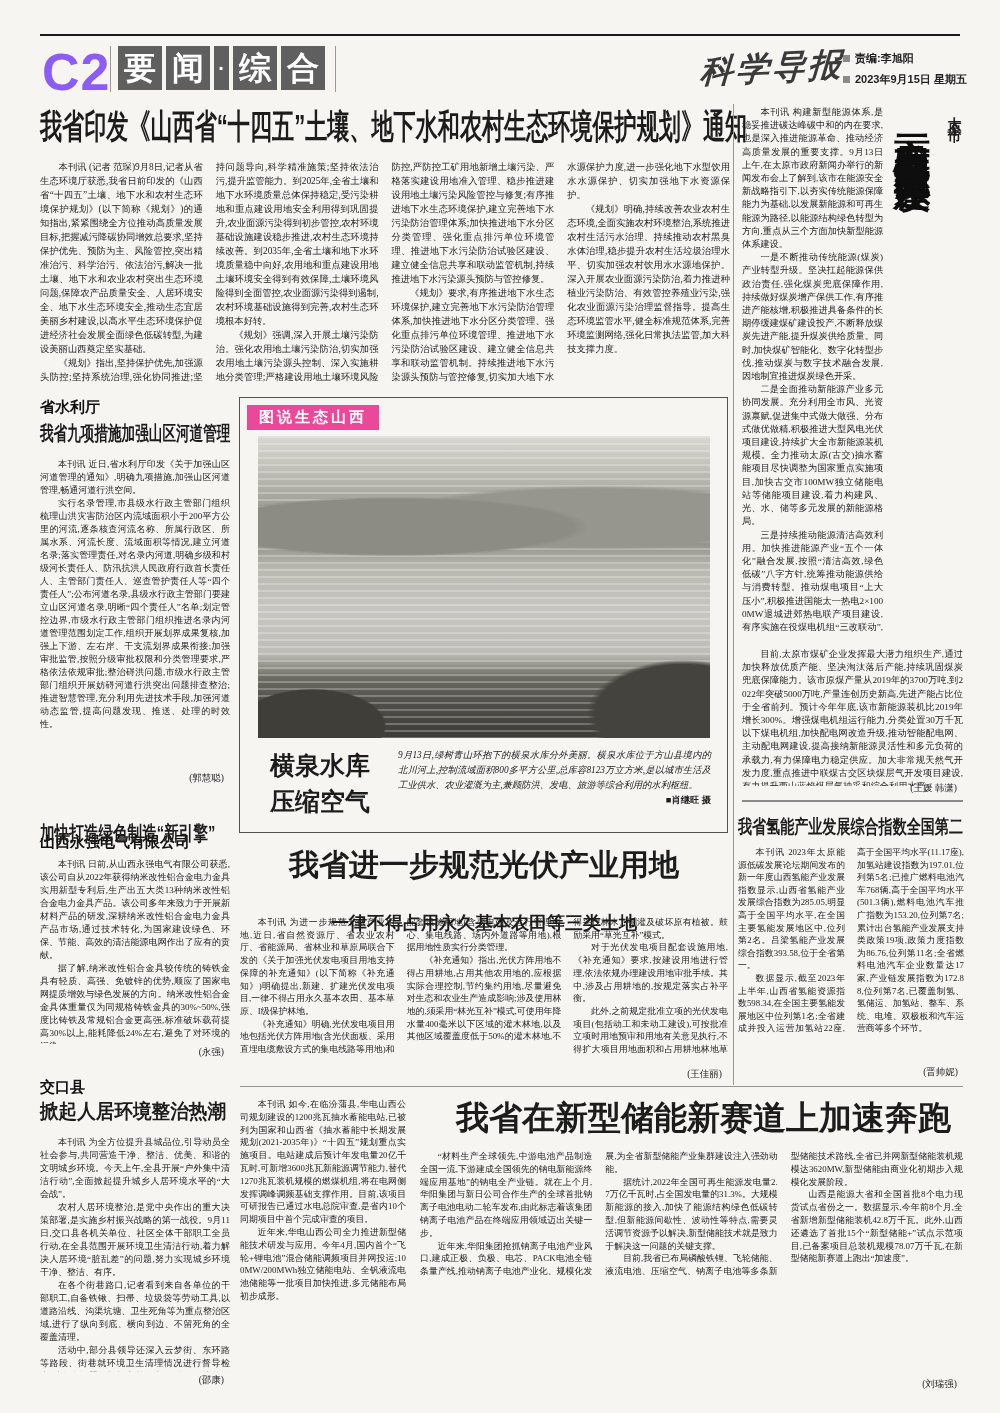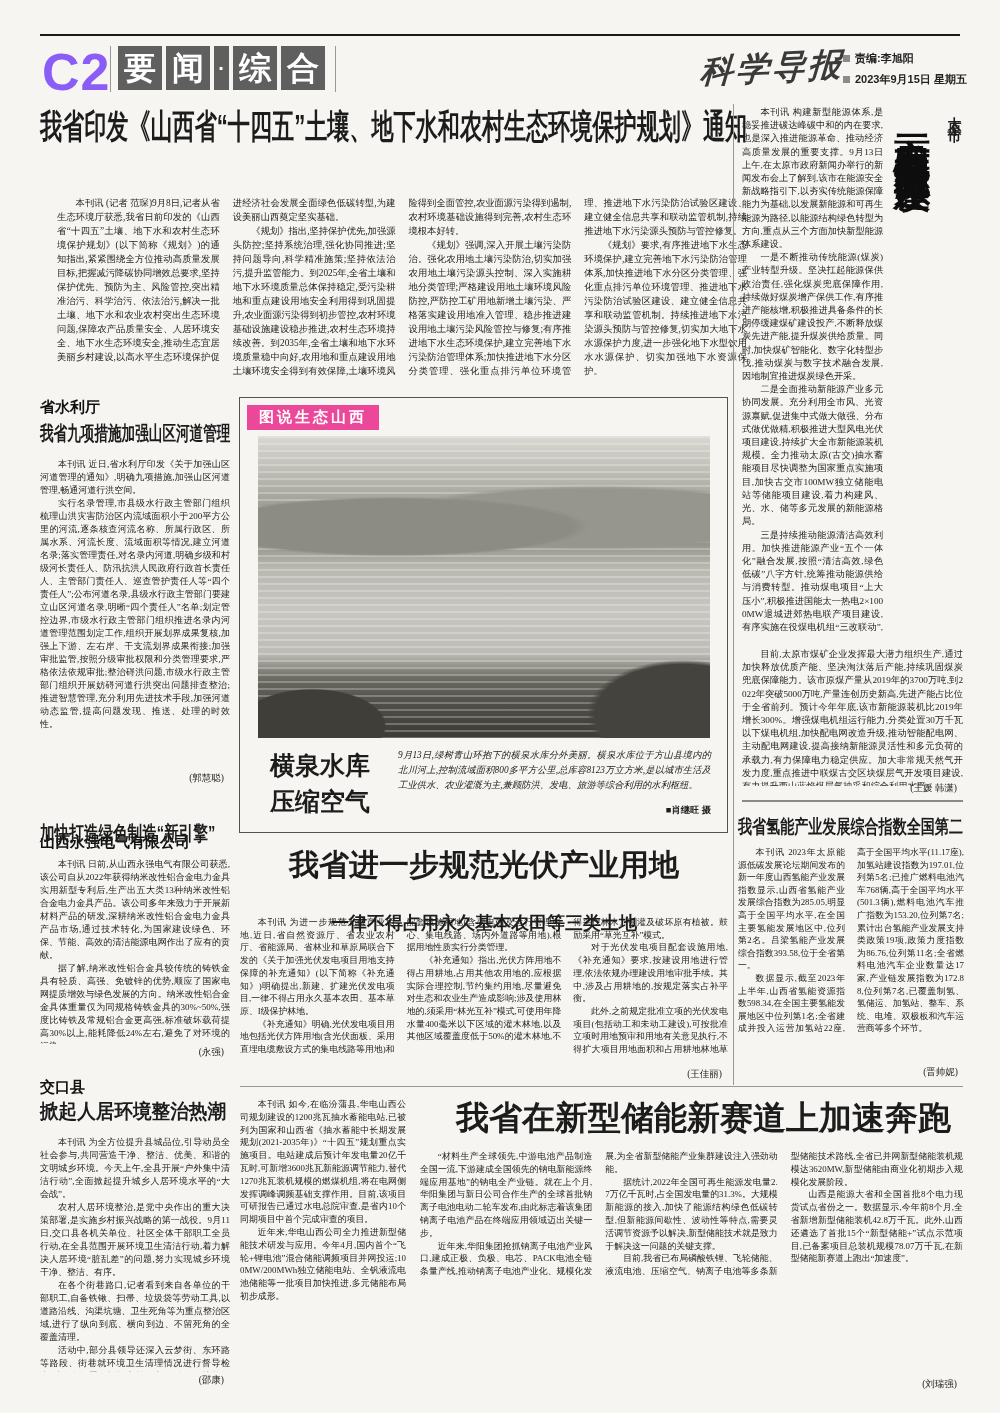--- a/index.html
+++ b/index.html
@@ -75,21 +75,21 @@
       radial-gradient(160px 90px at 94% 92%, #44433d 0 55%, rgba(68,67,61,0) 60%),
       radial-gradient(300px 46px at 30% 30%, #8d8c84 0 60%, rgba(141,140,132,0) 65%),
       radial-gradient(340px 52px at 75% 27%, #97968e 0 55%, rgba(151,150,142,0) 62%),
       repeating-linear-gradient(180deg, rgba(255,255,255,.25) 0 2px, rgba(0,0,0,0) 2px 7px),
       linear-gradient(180deg,#d8d7d1 0%, #c2c1ba 10%, #a3a29a 22%, #8e8d85 34%,
         #b9b8b1 44%, #c7c6c0 58%, #bdbcb6 72%, #6d6c64 80%, #504f49 88%, #3c3b36 100%);
   }
   .cap-title { font-size:25px; font-weight:bold; line-height:36px; text-align:center;
     font-family:"Liberation Serif", serif; }
   .cap-text { font-size:9.3px; line-height:15px; font-style:italic; text-align:justify; word-break:break-all; }
-  .cap-credit { text-align:right; font-weight:bold; font-style:normal; margin-top:10px; }
+  .cap-credit { text-align:right; font-weight:bold; font-style:normal; margin-top:0; }
 
   
   .pv-hl { font-size:30px; }
   .pv-sub { font-size:18px;margin-top:23px; }
   .pv-body { column-count:3; column-gap:12px; font-size:8.9px; line-height:12.7px; height:150px; }
 
   
   .st-left { font-size:8.9px; line-height:12.8px; width:166px; height:266px; }
   .st-hl { font-size:33px; }
   .st-cols { column-count:3; column-gap:13px; font-size:8.9px; line-height:12.8px; height:232px; }
@@ -122,25 +122,26 @@
     </div>
     <div class="meta-line">
       <span class="meta-sq"></span>
       <span>2023年9月15日  星期五</span>
     </div>
   </div>
 
   <div class="abs hl-scale lead-hl" style="left:40px; top:104px; width:692px;">
     <span>我省印发《山西省“十四五”土壤、地下水和农村生态环境保护规划》通知</span>
   </div>
-  <div class="abs bodytext lead-body" style="left:57px; top:160px; width:690px;margin-top:36px;">
+  <div class="abs bodytext lead-body" style="left:40px; top:160px; width:690px;">
       <p>本刊讯 (记者 范琛)9月8日,记者从省生态环境厅获悉,我省日前印发的《山西省“十四五”土壤、地下水和农村生态环境保护规划》(以下简称《规划》)的通知指出,紧紧围绕全方位推动高质量发展目标,把握减污降碳协同增效总要求,坚持保护优先、预防为主、风险管控,突出精准治污、科学治污、依法治污,解决一批土壤、地下水和农业农村突出生态环境问题,保障农产品质量安全、人居环境安全、地下水生态环境安全,推动生态宜居美丽乡村建设,以高水平生态环境保护促进经济社会发展全面绿色低碳转型,为建设美丽山西奠定坚实基础。</p>
       <p>《规划》指出,坚持保护优先,加强源头防控;坚持系统治理,强化协同推进;坚持问题导向,科学精准施策;坚持依法治污,提升监管能力。到2025年,全省土壤和地下水环境质量总体保持稳定,受污染耕地和重点建设用地安全利用得到巩固提升,农业面源污染得到初步管控,农村环境基础设施建设稳步推进,农村生态环境持续改善。到2035年,全省土壤和地下水环境质量稳中向好,农用地和重点建设用地土壤环境安全得到有效保障,土壤环境风险得到全面管控,农业面源污染得到遏制,农村环境基础设施得到完善,农村生态环境根本好转。</p>
       <p>《规划》强调,深入开展土壤污染防治。强化农用地土壤污染防治,切实加强农用地土壤污染源头控制、深入实施耕地分类管理;严格建设用地土壤环境风险防控,严防控工矿用地新增土壤污染、严格落实建设用地准入管理、稳步推进建设用地土壤污染风险管控与修复;有序推进地下水生态环境保护,建立完善地下水污染防治管理体系;加快推进地下水分区分类管理、强化重点排污单位环境管理、推进地下水污染防治试验区建设、建立健全信息共享和联动监管机制,持续推进地下水污染源头预防与管控修复。</p>
       <p>《规划》要求,有序推进地下水生态环境保护,建立完善地下水污染防治管理体系,加快推进地下水分区分类管理、强化重点排污单位环境管理、推进地下水污染防治试验区建设、建立健全信息共享和联动监管机制。持续推进地下水污染源头预防与管控修复,切实加大地下水水源保护力度,进一步强化地下水型饮用水水源保护、切实加强地下水资源保护。</p>
+      <p>《规划》明确,持续改善农业农村生态环境,全面实施农村环境整治,系统推进农村生活污水治理、持续推动农村黑臭水体治理,稳步提升农村生活垃圾治理水平、切实加强农村饮用水水源地保护。深入开展农业面源污染防治,着力推进种植业污染防治、有效管控养殖业污染,强化农业面源污染治理监督指导。提高生态环境监管水平,健全标准规范体系,完善环境监测网络,强化日常执法监管,加大科技支撑力度。</p>
     </div>
 
   <div class="abs rule-thin" style="left:733px; top:104px; width:1px; height:981px;"></div>
 
   <div class="abs ty-wrap" style="left:742px; top:106px; width:221px;">
     <div class="bodytext ty-body">
         <p>本刊讯 构建新型能源体系,是稳妥推进碳达峰碳中和的内在要求,也是深入推进能源革命、推动经济高质量发展的重要支撑。9月13日上午,在太原市政府新闻办举行的新闻发布会上了解到,该市在能源安全新战略指引下,以夯实传统能源保障能力为基础,以发展新能源和可再生能源为路径,以能源结构绿色转型为方向,重点从三个方面加快新型能源体系建设。</p>
         <p>一是不断推动传统能源(煤炭)产业转型升级。坚决扛起能源保供政治责任,强化煤炭兜底保障作用,持续做好煤炭增产保供工作,有序推进产能核增,积极推进具备条件的长期停缓建煤矿建设投产,不断释放煤炭先进产能,提升煤炭供给质量。同时,加快煤矿智能化、数字化转型步伐,推动煤炭与数字技术融合发展,因地制宜推进煤炭绿色开采。</p>
         <p>二是全面推动新能源产业多元协同发展。充分利用全市风、光资源禀赋,促进集中式做大做强、分布式做优做精,积极推进大型风电光伏项目建设,持续扩大全市新能源装机规模。全力推动太原(古交)抽水蓄能项目尽快调整为国家重点实施项目,加快古交市100MW独立储能电站等储能项目建设,着力构建风、光、水、储等多元发展的新能源格局。</p>
         <p>三是持续推动能源清洁高效利用。加快推进能源产业“五个一体化”融合发展,按照“清洁高效,绿色低碳”八字方针,统筹推动能源供给与消费转型。推动煤电项目“上大压小”,积极推进国能太一热电2×1000MW退城进郊热电联产项目建设,有序实施在役煤电机组“三改联动”,优化煤电供给结构,促进全市能源消费结构向清洁低碳加快转变。</p>

